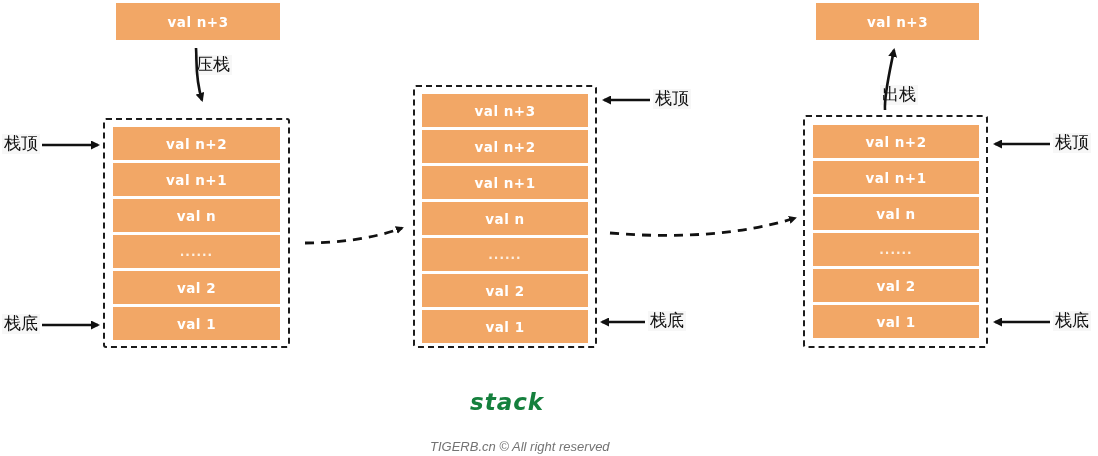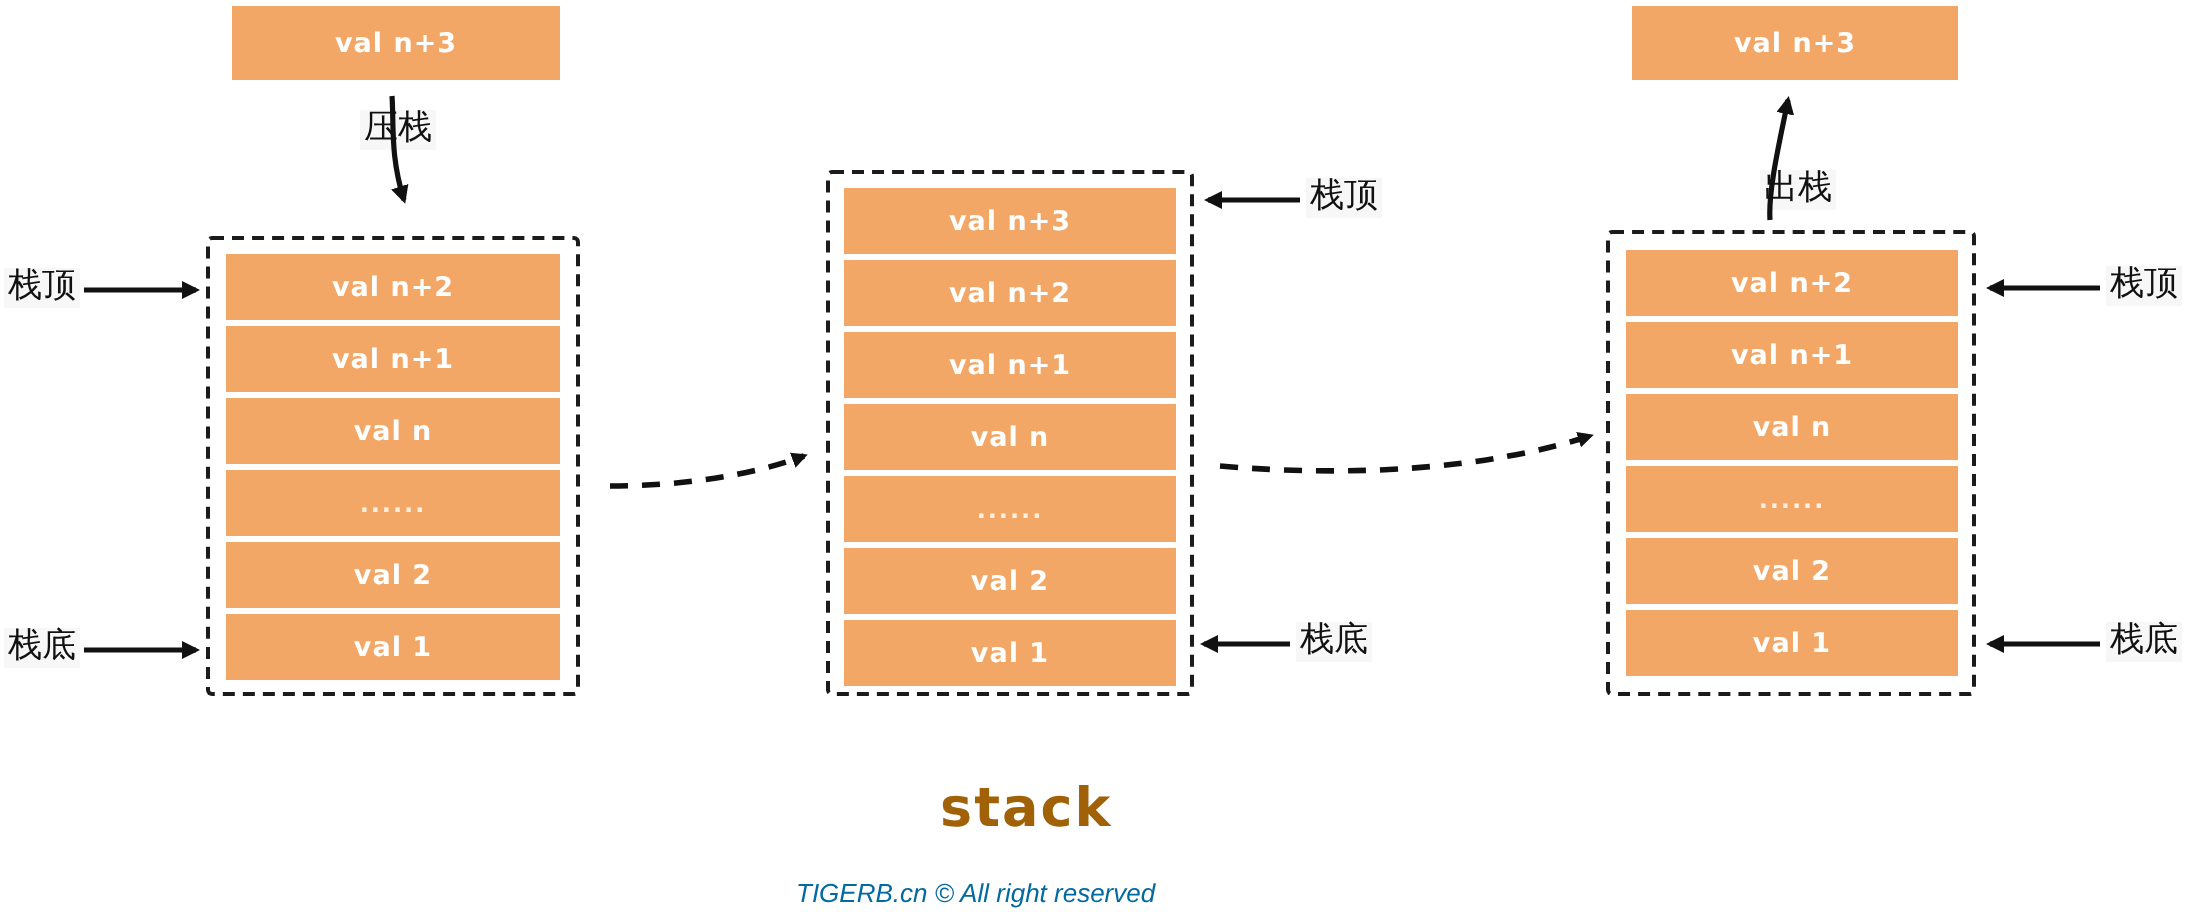--- a/index.html
+++ b/index.html
@@ -50,43 +50,45 @@
     font-weight:500;
     color:#111;
     background:#f7f7f7;
     padding:0 2px;
     white-space:nowrap;
     line-height:1.15;
   }
 
   .title{
     position:absolute;
-    font-size:27px;font-weight:700;color:#a16207;
+    font-size:23px;font-weight:700;color:#15803d;
     letter-spacing:1px;
     white-space:nowrap;
+    font-style:italic;
   }
   .credit{
     position:absolute;
-    font-size:13px;font-style:italic;color:#0369a1;
+    font-size:13px;font-style:italic;color:#737373;
     white-space:nowrap;
     font-family:"Liberation Sans",sans-serif;
+    margin-left:32px;
   }
 
   svg.overlay{position:absolute;left:0;top:0;width:1098px;height:456px;pointer-events:none;}
 </style>
 </head>
 <body>
 
 <div class="canvas">
 
   <div class="floatbox" style="left:116px;top:3px;width:164px;height:37px;">
     <span>val n+3</span>
   </div>
 
-  <div class="cjk" style="left:180px;top:55px;">压栈</div>
+  <div class="cjk" style="left:194px;top:55px;">压栈</div>
 
   <div class="frame" style="left:103px;top:118px;width:187px;height:230px;"></div>
 
   <div class="cell" style="left:113px;top:127px;width:167px;height:33px;">
     <span>val n+2</span>
   </div>
   <div class="cell" style="left:113px;top:163px;width:167px;height:33px;">
     <span>val n+1</span>
   </div>
   <div class="cell" style="left:113px;top:199px;width:167px;height:33px;">

